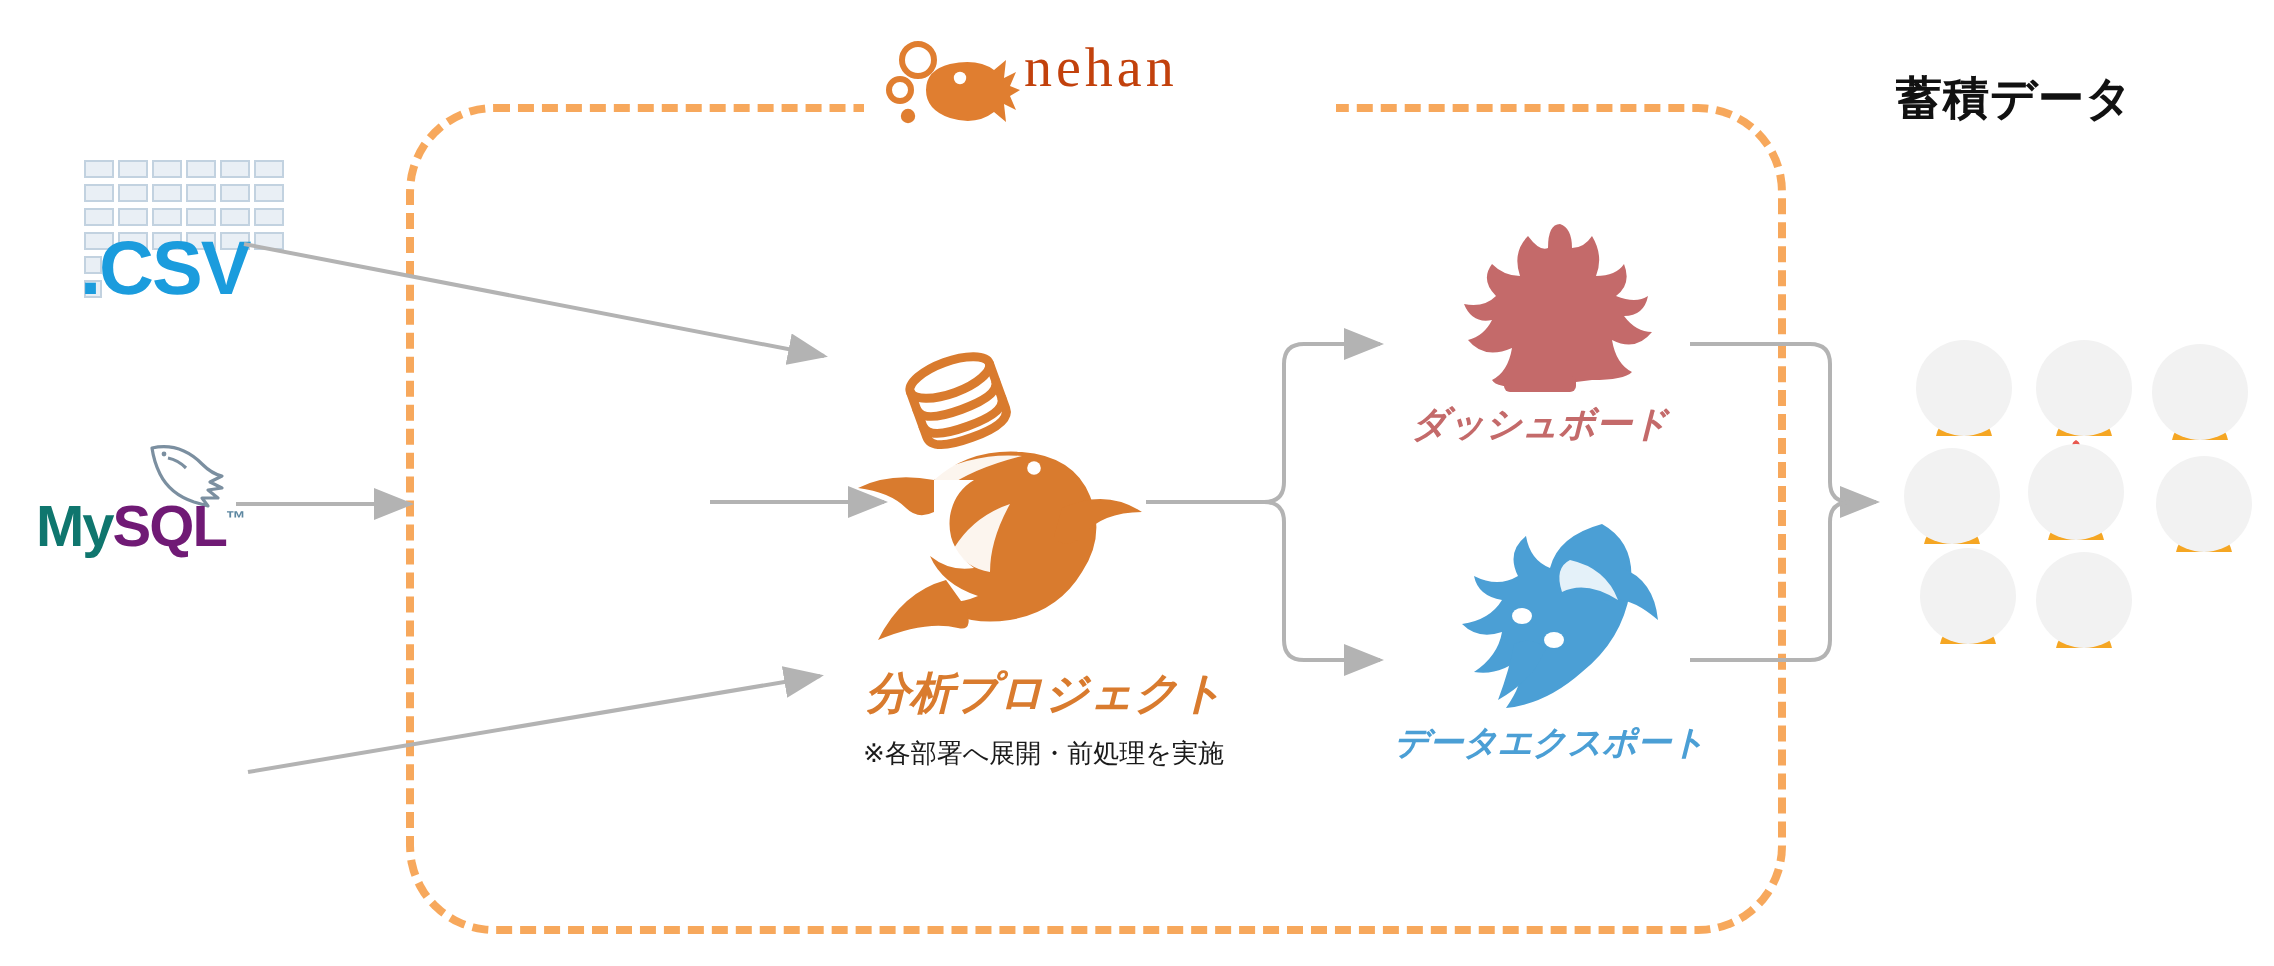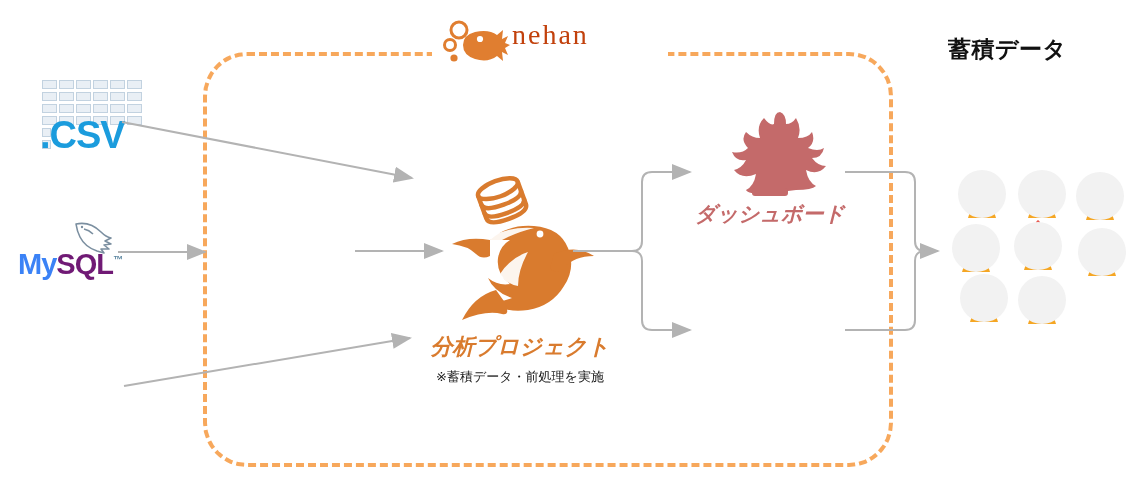--- a/index.html
+++ b/index.html
@@ -51,21 +51,21 @@
     font-family: "Liberation Sans", sans-serif; letter-spacing: -1px;
   }
 
   
   #src-mysql { left: 16px; top: 222px; width: 122px; height: 72px; }
   #mysql-word {
     position: absolute; left: 2px; top: 26px;
     font-size: 29px; font-weight: bold; letter-spacing: -1px;
     font-family: "Liberation Sans", sans-serif;
   }
-  #mysql-my  { color: #3b82f6; }
+  #mysql-my  { color: #0f766e; }
   #mysql-sql { color: #701a75; }
   #mysql-tm  { color: #5d87a1; font-size: 10px; vertical-align: super; }
 
   
   #src-s3 { left: 22px; top: 333px; width: 104px; height: 128px; }
   #s3-tile {
     position: absolute; left: 0; top: 0; width: 104px; height: 104px;
     background: linear-gradient(135deg,#4b9b2f 0%,#3f8a26 55%,#2f7a1e 100%);
   }
   #s3-label {
@@ -74,25 +74,25 @@
   }
 
   
   .node { position: absolute; text-align: center; }
   .node-label { font-weight: bold; font-style: italic; white-space: nowrap; }
   .node-sub { font-size: 13px; color: #1a1a1a; white-space: nowrap; margin-top: 6px; }
 
   #node-sqlbuilder { left: 196px; top: 190px; width: 176px; }
   #node-sqlbuilder .node-label { font-size: 20px; color: #a8b054; margin-top: 2px; }
 
-  #node-project { left: 405px; top: 178px; width: 230px; }
+  #node-project { left: 382px; top: 178px; width: 230px; text-align: right; }
   #node-project .node-label { font-size: 22px; color: #d97b2e; margin-top: 4px; }
 
   #node-dashboard { left: 690px; top: 112px; width: 160px; }
-  #node-dashboard .node-label { font-size: 21px; color: #c46a6a; margin-top: 2px; }
+  #node-dashboard .node-label { font-size: 18px; color: #c46a6a; margin-top: 2px; }
 
   #node-export { left: 690px; top: 258px; width: 170px; }
   #node-export .node-label { font-size: 17px; color: #4b9fd5; margin-top: 2px; }
 
   
   #avatars { left: 952px; top: 170px; width: 178px; height: 152px; }
   .avatar { position: absolute; width: 48px; height: 48px; }
   .av-bg {
     position: absolute; inset: 0; border-radius: 50%; background: #f2f2f2;
   }
@@ -195,21 +195,21 @@
                  z"></path>
         <path d="M60 62 q-22 -4 -38 4 q16 2 24 10 q6 6 14 2 z"></path>
         <path d="M124 76 q22 -10 40 2 q-20 0 -30 12 q-8 8 -14 0 z"></path>
         <path d="M66 112 q-22 6 -34 30 q24 -10 40 -6 q8 2 4 -10 z"></path>
       </g>
       <circle cx="110" cy="56" r="3.4" fill="#ffffff"></circle>
       <path d="M58 60 q22 -12 46 -10 q-24 6 -38 16 z" fill="#ffffff" opacity="0.92"></path>
       <path d="M70 96 q10 -16 28 -22 q-10 18 -10 34 q-12 -2 -18 -12 z" fill="#ffffff" opacity="0.92"></path>
     </svg>
     <div class="node-label">分析プロジェクト</div>
-    <div class="node-sub">※蓄積データ・前処理を実施</div>
+    <div class="node-sub">※各部署へ展開・前処理を実施</div>
   </div>
 
   <div class="node" id="node-dashboard">
     <svg width="100" height="86" viewBox="0 0 100 86" style="margin:0 auto;">
       <g fill="#c46a6a">
         <path d="M44 82 q-16 0 -18 -4 q8 -4 10 -16
                  q-14 6 -22 -4 q8 -2 12 -10
                  q-10 2 -14 -8 q10 2 16 -4
                  q-8 -8 -2 -16 q6 6 14 6
                  q-4 -12 4 -20 q6 8 10 6
@@ -218,20 +218,38 @@
                  q10 0 14 -6 q4 10 -4 16
                  q10 4 16 0 q-2 10 -12 10
                  q6 8 14 8 q-8 10 -20 4
                  q2 12 10 16 q-4 4 -20 4 z"></path>
         <rect x="32" y="76" width="36" height="8" rx="3"></rect>
       </g>
     </svg>
     <div class="node-label">ダッシュボード</div>
   </div>
 
+  <div class="node" id="node-export">
+    <svg width="120" height="100" viewBox="0 0 120 100" style="margin:0 auto;">
+      <g fill="#4b9fd5">
+        <path d="M86 4 q18 10 14 34 q-4 24 -24 40 q-18 16 -38 18
+                 q10 -14 8 -26 q-10 10 -24 8 q12 -8 14 -20
+                 q-12 4 -20 -4 q14 -2 20 -12
+                 q-12 -2 -14 -12 q12 6 22 0
+                 q-6 -12 4 -20 q2 12 12 16
+                 q4 -16 26 -22 z"></path>
+        <path d="M96 26 q16 6 18 26 q-14 -12 -24 -10 q-6 2 -4 -8 z"></path>
+        <path d="M58 66 q-6 16 -24 26 q6 -16 8 -28 q8 -4 16 2 z"></path>
+      </g>
+      <ellipse cx="46" cy="50" rx="5" ry="4" fill="#ffffff"></ellipse>
+      <ellipse cx="62" cy="62" rx="5" ry="4" fill="#ffffff"></ellipse>
+      <path d="M70 22 q18 4 24 20 q-16 -10 -28 -4 q-4 -12 4 -16 z" fill="#ffffff" opacity="0.85"></path>
+    </svg>
+    <div class="node-label">データエクスポート</div>
+  </div>
 
   <div class="abs" id="avatars">
 
     <div class="avatar" style="left:6px;  top:0px;">
       <div class="av-bg"></div>
       <svg width="48" height="48" viewBox="0 0 48 48">
         <path d="M24 38 q-12 0 -14 10 l28 0 q-2 -10 -14 -10 z" fill="#f5a623"></path>
         <ellipse cx="24" cy="24" rx="10" ry="12" fill="#b5764f"></ellipse>
         <path d="M13 20 q-2 -14 11 -14 q13 0 11 13 q-3 -6 -11 -5 q-8 1 -11 6 z" fill="#3b3b3b"></path>
         <path d="M13 20 q-3 6 0 10 q-4 -2 -3 -8 z" fill="#3b3b3b"></path>

